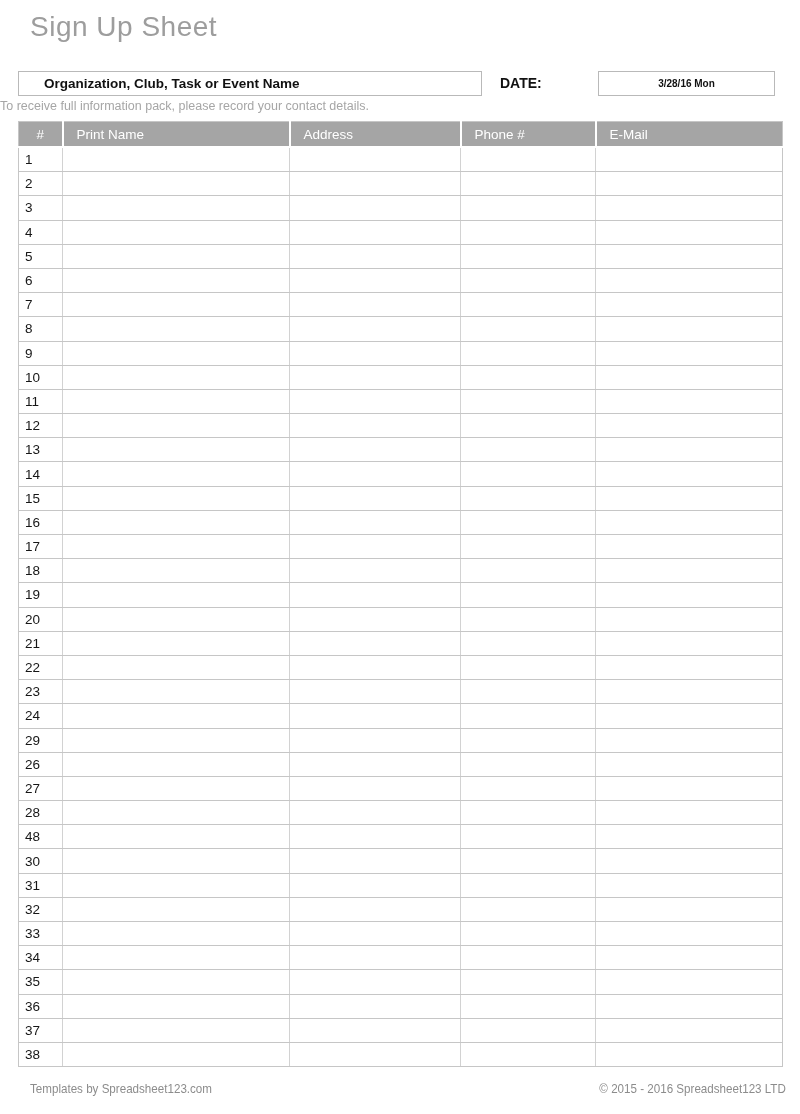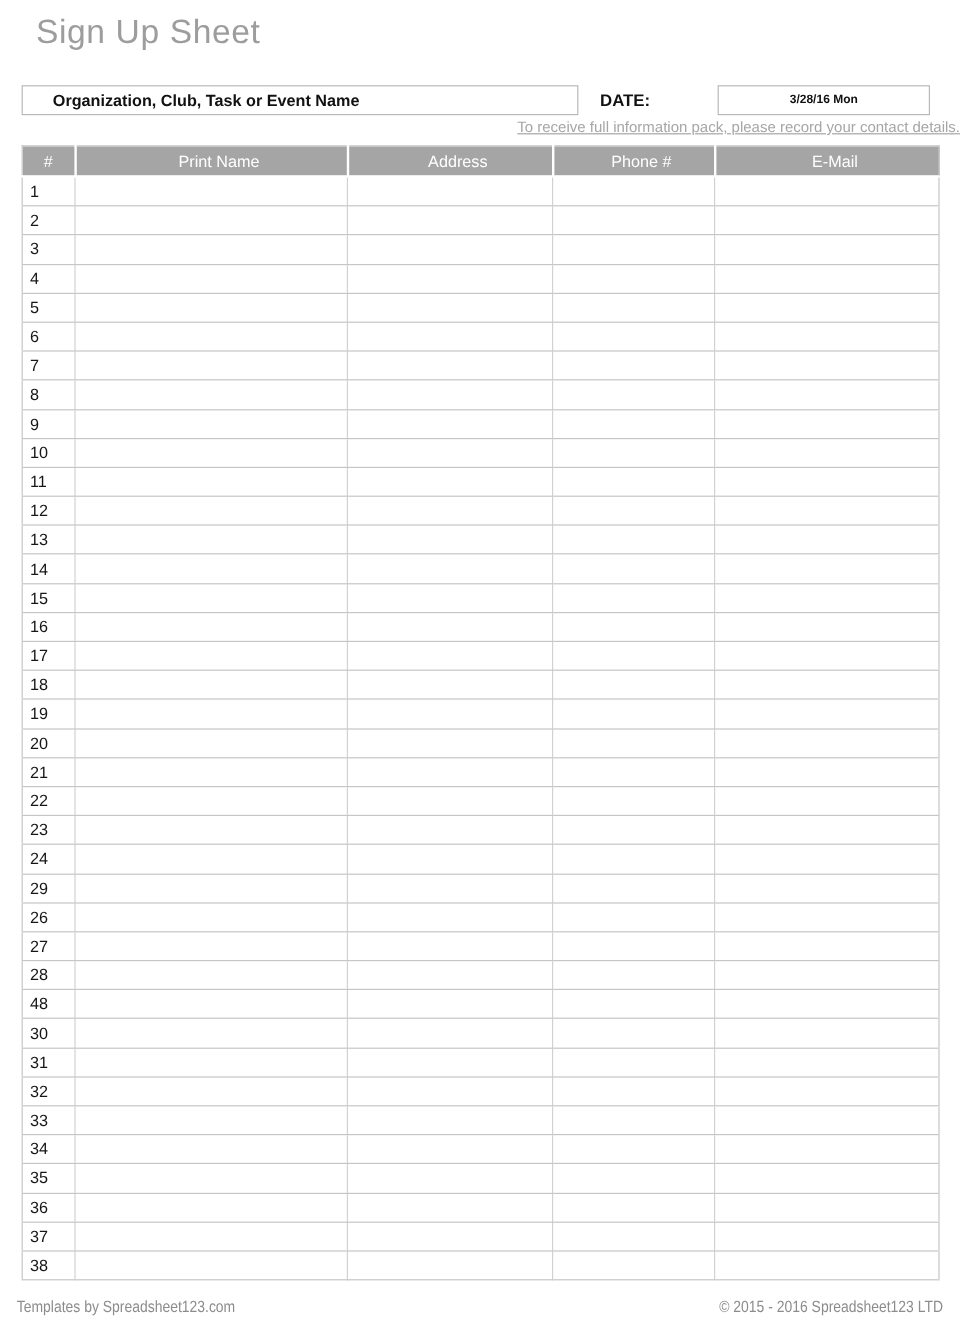--- a/index.html
+++ b/index.html
@@ -62,24 +62,23 @@
     font-weight: bold;
     color: #111111;
     line-height: 23px;
     text-align: center;
   }
   .subtitle {
     position: absolute;
     left: 0;
     top: 99px;
     width: 100%;
-    text-align: right;
+    text-align: left;
     font-size: 12.5px;
     color: var(--subtitle-color, #a6a6a6);
-    text-decoration: underline;
   }
 
   
   table.signup {
     position: absolute;
     left: 18px;
     top: 121px;
     width: 764px;
     border-collapse: collapse;
     table-layout: fixed;
@@ -90,21 +89,21 @@
   table.signup col.c-addr  { width: 171px; }
   table.signup col.c-phone { width: 135px; }
   table.signup col.c-mail  { width: 187px; }
 
   table.signup thead th {
     background: var(--header-bg, #a5a5a5);
     color: #ffffff;
     font-weight: 400;
     font-size: 13.5px;
     height: 24px;
-    text-align: center;
+    text-align: left;
     padding: 0 0 0 13px;
     border-right: 2px solid #ffffff;
     border-bottom: 2px solid #ffffff;
   }
   table.signup thead th.num {
     text-align: center;
     padding: 0;
   }
   table.signup thead th:last-child { border-right: none; }
 
@@ -122,20 +121,21 @@
     line-height: 23px;
   }
 
   
   .footer-left, .footer-right {
     position: absolute;
     top: 1081px;
     font-size: 13.5px;
     color: var(--footer-color, #8c8c8c);
     white-space: nowrap;
+    margin-left: 16px;
   }
   .footer-left  { left: 14px; }
   .footer-right { right: 14px; }
   .condensed {
     display: inline-block;
     transform: scaleX(0.86);
   }
   .footer-left  .condensed { transform-origin: left center; }
   .footer-right .condensed { transform-origin: right center; }
 </style>

